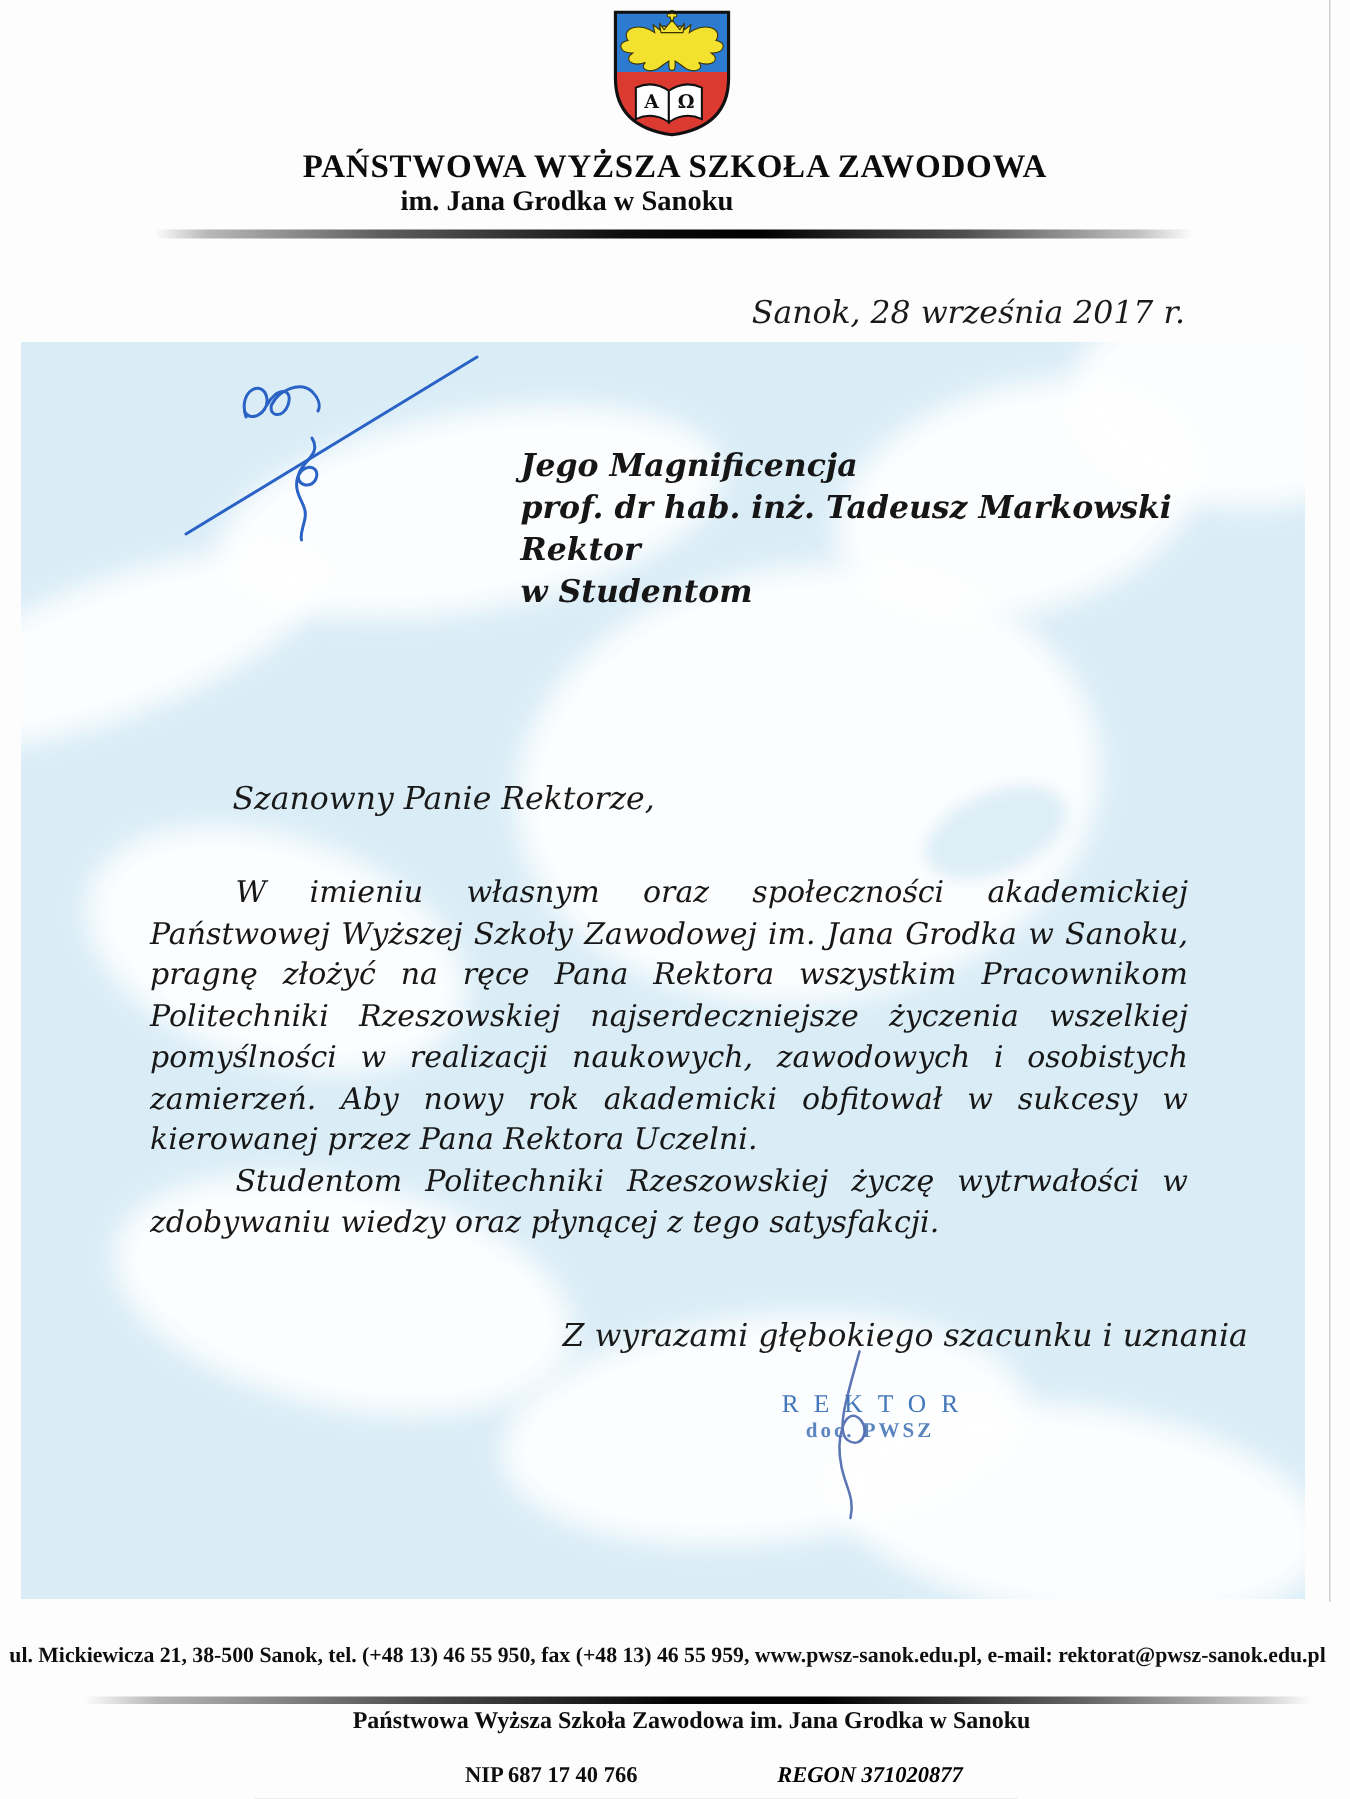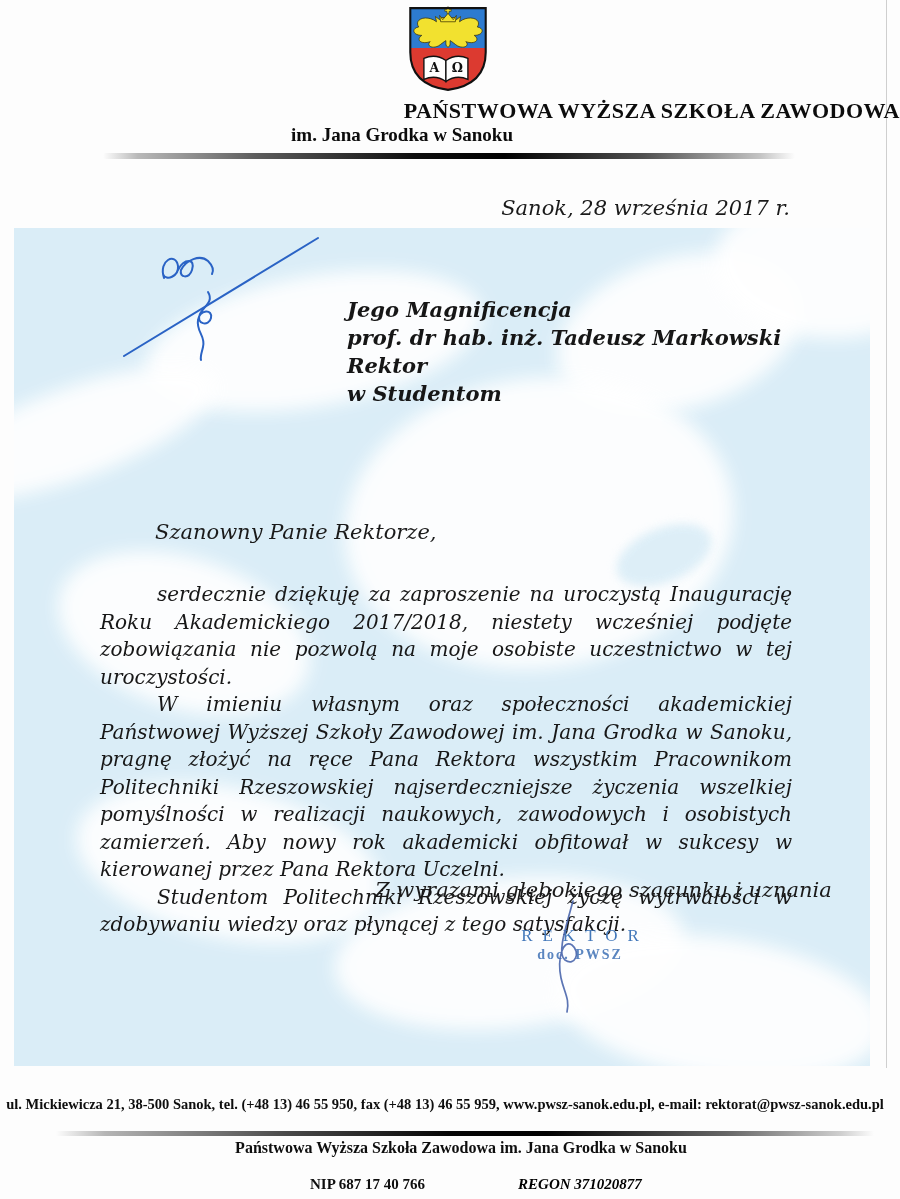--- a/index.html
+++ b/index.html
@@ -9,24 +9,24 @@
     font-family:"Liberation Serif","DejaVu Serif",serif;color:#1a1a1a;
   }
   
   .watermark{position:absolute;left:14px;top:228px;width:856px;height:838px;
     background:var(--watermark-blue,#daedf7);overflow:hidden;}
   .wm-blob{position:absolute;background:#ffffff;border-radius:50%;filter:blur(9px);opacity:.92;}
   .wm-cut{position:absolute;background:var(--watermark-blue,#daedf7);border-radius:50%;filter:blur(5px);opacity:.9;}
   .scan-edge{position:absolute;left:886px;top:0;width:1px;height:1068px;background:#cfcfcf;}
   
   .crest{position:absolute;left:406px;top:5px;width:84px;height:88px;}
-  .org-line1{position:absolute;left:0;top:98px;width:900px;text-align:right;
+  .org-line1{position:absolute;left:0;top:98px;width:900px;text-align:center;
     font-size:22px;font-weight:bold;letter-spacing:.5px;color:#0c0c0c;}
   .org-line2{position:absolute;left:0;top:124px;width:756px;text-align:center;
-    font-size:19px;font-weight:bold;color:#0c0c0c;padding-left:24px;}
+    font-size:19px;font-weight:bold;color:#0c0c0c;}
   .rule{height:6px;border-radius:3px;}
   .rule-top{position:absolute;left:103px;top:153px;width:692px;
     background:linear-gradient(90deg,rgba(255,255,255,0) 0%,#b9b9b9 5%,#5d5d5d 22%,#0e0e0e 45%,#000 58%,#4f4f4f 78%,#c4c4c4 95%,rgba(255,255,255,0) 100%);}
   .rule-bottom{position:absolute;left:56px;top:1131px;width:818px;height:5px;
     background:linear-gradient(90deg,rgba(255,255,255,0) 0%,#b5b5b5 6%,#4a4a4a 28%,#050505 48%,#000 60%,#666 82%,#cfcfcf 96%,rgba(255,255,255,0) 100%);}
   
   .script{font-family:"DejaVu Serif","Liberation Serif",serif;font-style:italic;}
   .date-line{position:absolute;left:0;top:196px;width:790px;text-align:right;
     font-size:21px;}
   .pen-mark{position:absolute;left:116px;top:230px;width:210px;height:140px;}
@@ -113,21 +113,20 @@
   <div class="recipient script">
     <div>Jego Magnificencja</div>
     <div>prof. dr hab. inż. Tadeusz Markowski</div>
     <div>Rektor</div>
     <div>w Studentom</div>
   </div>
 
   <div class="salutation script">Szanowny Panie Rektorze,</div>
 
   <div class="body-text script">
-    <p>serdecznie dziękuję za zaproszenie na uroczystą Inaugurację Roku Akademickiego 2017/2018, niestety wcześniej podjęte zobowiązania nie pozwolą na moje osobiste uczestnictwo w tej uroczystości.</p>
     <p>W imieniu własnym oraz społeczności akademickiej Państwowej Wyższej Szkoły Zawodowej im. Jana Grodka w Sanoku, pragnę złożyć na ręce Pana Rektora wszystkim Pracownikom Politechniki Rzeszowskiej  najserdeczniejsze życzenia wszelkiej pomyślności w realizacji naukowych, zawodowych i osobistych zamierzeń. Aby nowy rok akademicki obfitował w sukcesy w kierowanej przez Pana Rektora Uczelni.</p>
     <p>Studentom Politechniki Rzeszowskiej życzę wytrwałości w zdobywaniu wiedzy oraz płynącej z tego satysfakcji.</p>
   </div>
 
   <div class="closing script">Z wyrazami głębokiego szacunku i uznania</div>
 
   <div class="stamp">
     <div class="stamp-title">REKTOR</div>
     <div class="stamp-suffix">doc. PWSZ</div>
   </div>

